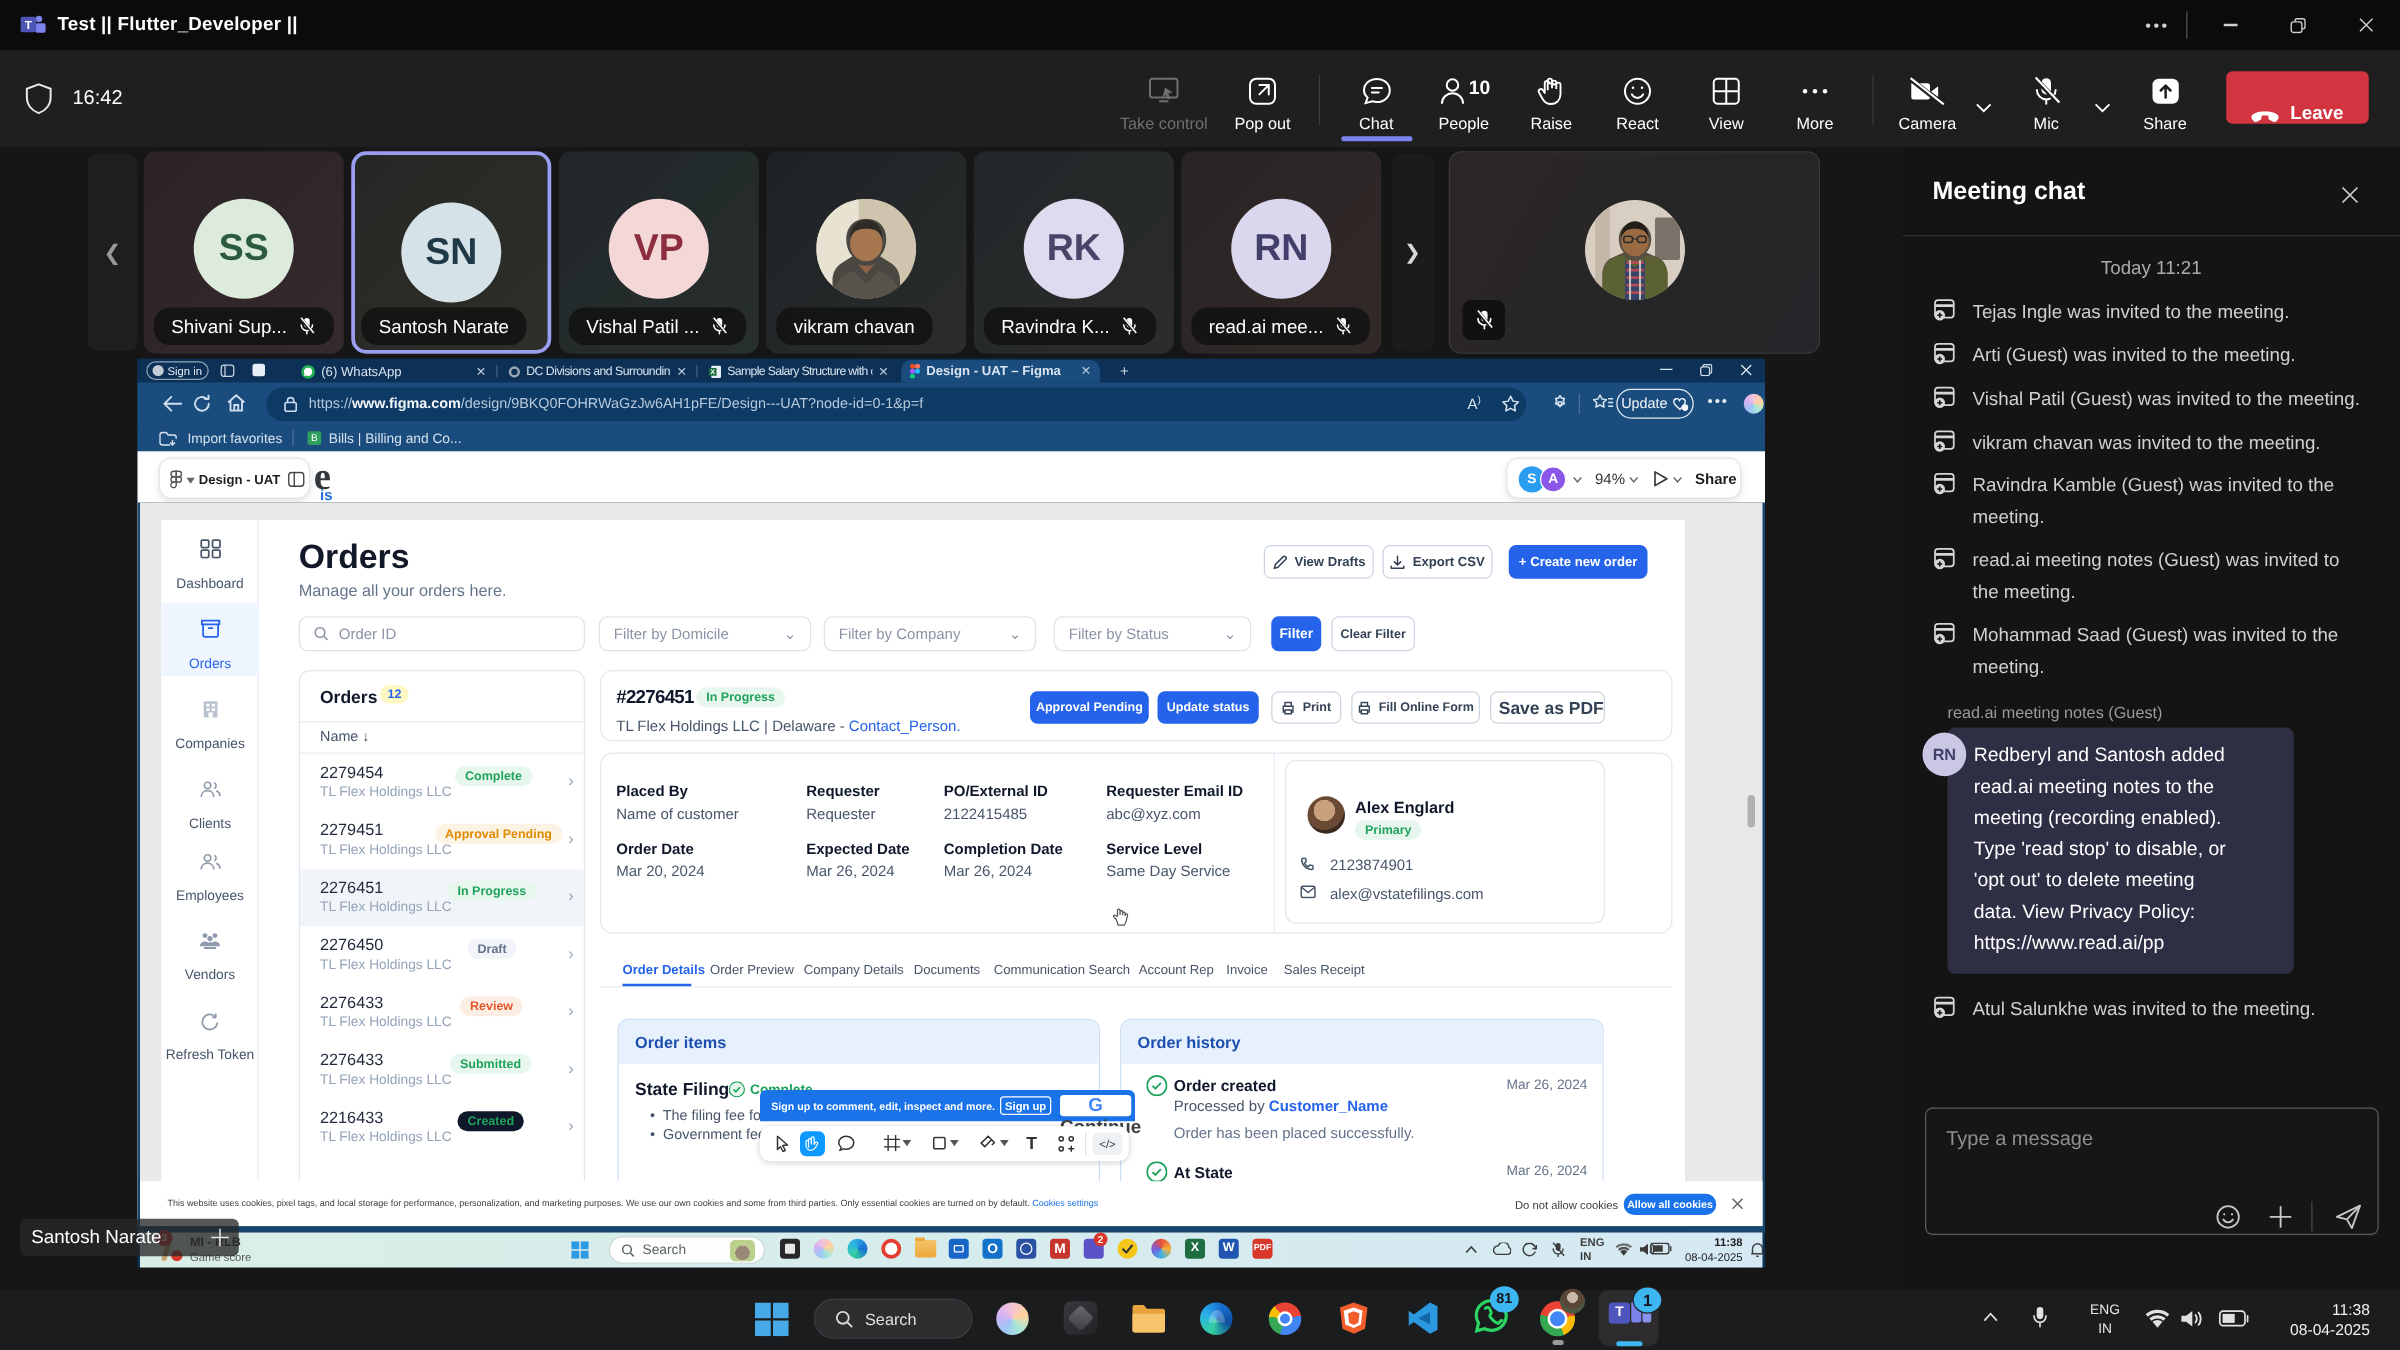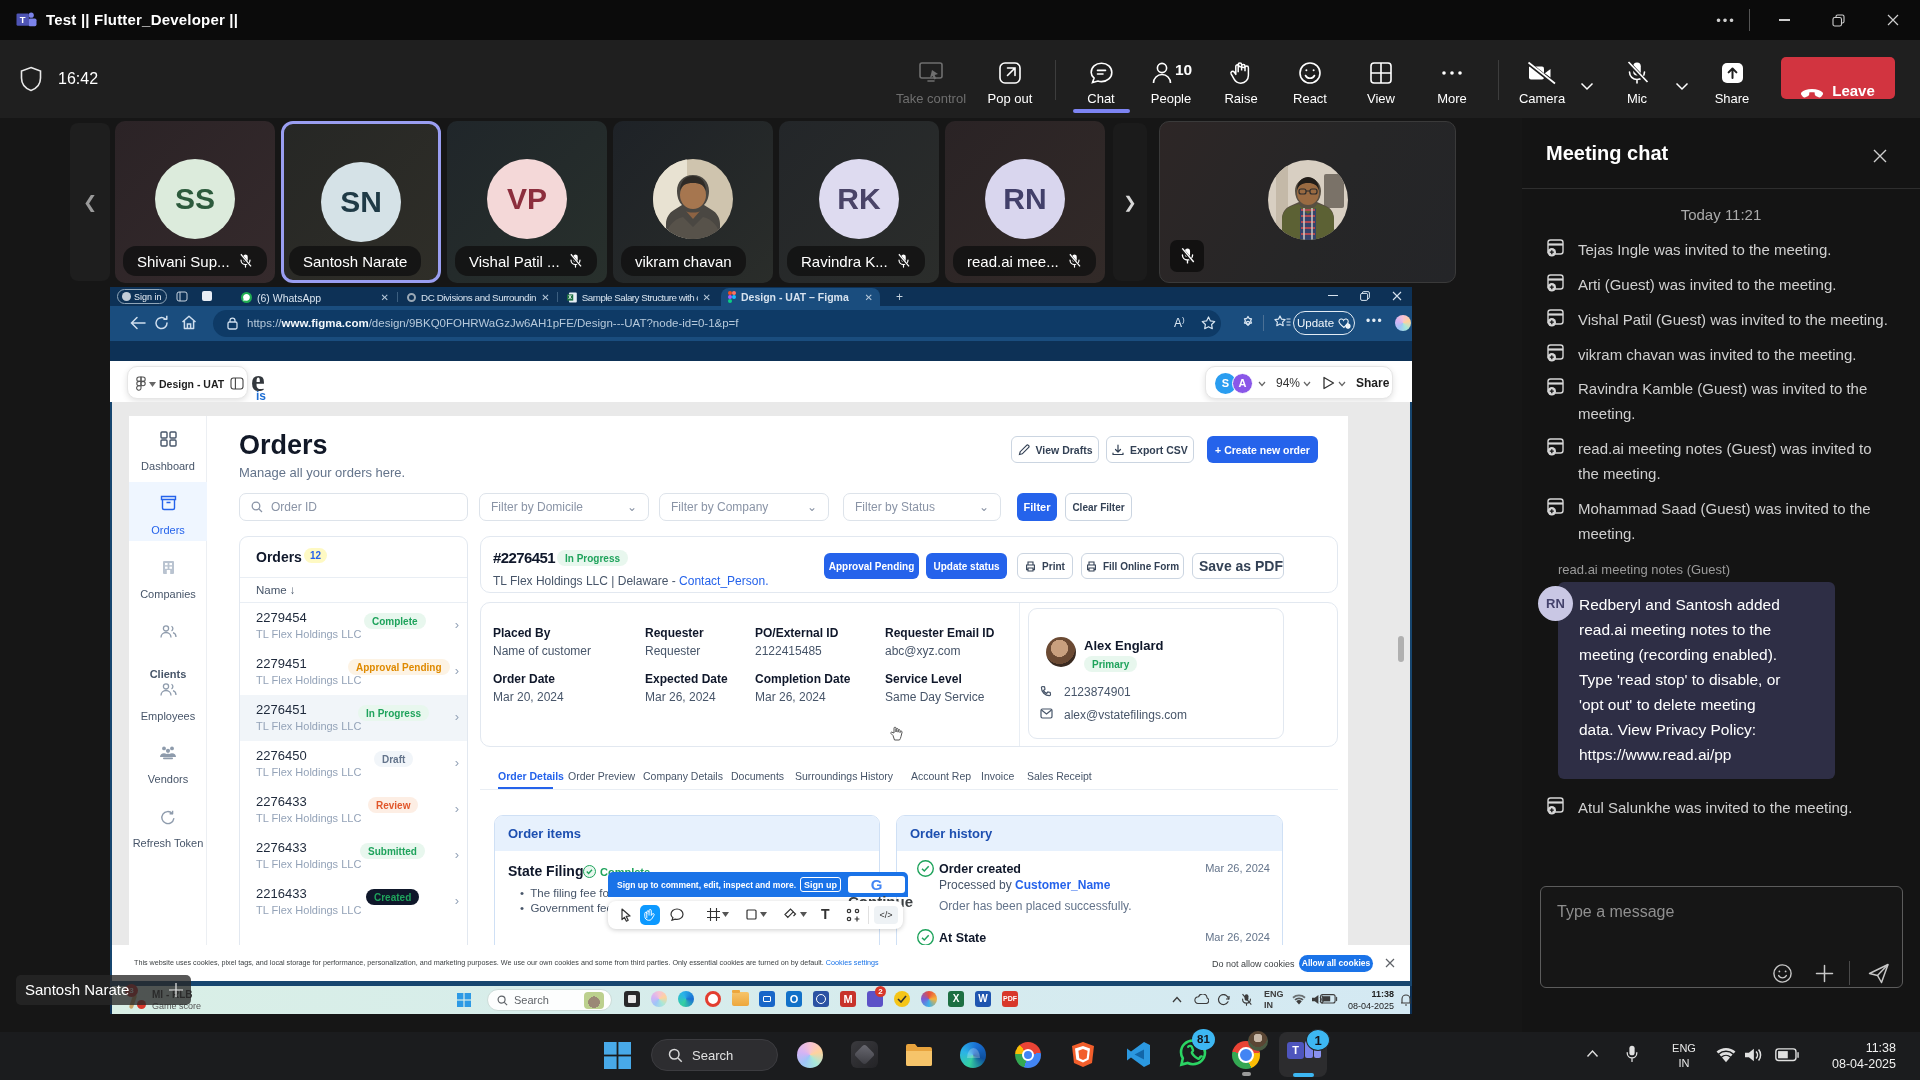--- a/index.html
+++ b/index.html
@@ -393,20 +393,31 @@
         <div class="abs" style="left:1183px;top:5px;width:62px;height:24px;border:1.4px solid #e3ecf4;border-radius:13px;color:#f2f7fb;font-size:11.5px;display:flex;align-items:center;justify-content:center;gap:4px;">Update
           <svg width="13" height="11" viewBox="0 0 13 11" fill="none" stroke="#f2f7fb" stroke-width="1.1">
               <path d="M6 9.5 C3 7 1 5.2 1 3.4 A2.4 2.4 0 0 1 5.6 2.4 A2.4 2.4 0 0 1 10.2 3.4 c0 1.8-2 3.6-4.2 6.1 Z"></path>
               <circle cx="10" cy="8" r="2.6" fill="#f2f7fb" stroke="none"></circle>
               <text x="10" y="9.9" font-size="5" fill="#0e3a66" text-anchor="middle" font-weight="bold">!</text>
             </svg>
         </div>
         <div class="abs" style="left:1256px;top:8px;color:#e3ecf4;font-size:12px;letter-spacing:1.5px;">•••</div>
         <div class="abs" style="left:1285px;top:9px;width:16px;height:16px;border-radius:50%;background:conic-gradient(#f6c2d4,#ffd29d,#a8e8d8,#9ec5f8,#d5b3f5,#f6c2d4);"></div>
       </div>
+      <div id="favbar">
+        <svg class="abs" style="left:17px;top:4px" width="15" height="12" viewBox="0 0 15 12" fill="none" stroke="#d5e2ee" stroke-width="1.1">
+            <path d="M1 3 a2 2 0 0 1 2-2 h3 l1.5 2 H12 a2 2 0 0 1 2 2 v1"></path>
+            <path d="M1 3 v6 a2 2 0 0 0 2 2 h6"></path>
+            <path d="M11 7 v4 M9 9 l2 2 2-2"></path>
+          </svg>
+        <div class="abs" style="left:40px;top:4px;">Import favorites</div>
+        <div class="abs" style="left:124px;top:3px;width:1px;height:13px;background:#4b7095;"></div>
+        <div class="abs" style="left:136px;top:4px;width:11px;height:11px;background:#2f9e5f;border-radius:2px;color:#fff;font-size:8px;text-align:center;line-height:11px;">B</div>
+        <div class="abs" style="left:153px;top:4px;">Bills | Billing and Co...</div>
+      </div>
       <div id="figbar">
         <div class="abs" style="left:141px;top:2px;font-size:31px;font-weight:bold;color:#33383d;font-family:'Liberation Serif',serif;">e</div>
         <div class="abs" style="left:146px;top:28px;font-size:12px;font-weight:bold;color:#1f6fd4;">is</div>
         <div class="fcard" style="left:17px;top:5px;width:121px;height:33px;">
           <svg class="abs" style="left:8px;top:9px" width="10" height="15" viewBox="0 0 10 15" fill="none" stroke="#555" stroke-width="1.1">
               <path d="M5 1 H3 a2.2 2.2 0 0 0 0 4.4 H5 Z"></path>
               <path d="M5 5.4 H3 a2.2 2.2 0 0 0 0 4.4 H5 Z"></path>
               <path d="M5 1 h2 a2.2 2.2 0 0 1 0 4.4 H5 Z"></path>
               <circle cx="7" cy="7.6" r="2.2"></circle>
               <path d="M5 9.8 H3 a2.2 2.2 0 1 0 2 2.2 Z"></path>
@@ -470,21 +481,21 @@
                 <rect x="6.8" y="11" width="3.4" height="4" fill="#fff"></rect>
               </svg>
             <div style="font-size:11px;margin-top:9px;">Companies</div>
           </div>
           <div class="sidebar-item" style="top:208px;">
             <svg width="19" height="15" viewBox="0 0 19 15" fill="none" stroke="#8e9bac" stroke-width="1.3">
                 <circle cx="7" cy="4.4" r="2.6"></circle>
                 <path d="M2 13.5 c0-3 2.2-5 5-5 s5 2 5 5"></path>
                 <path d="M12.5 2.2 a2.6 2.6 0 0 1 0 4.6 M14 8.7 c1.8.6 3 2.2 3 4.3"></path>
               </svg>
-            <div style="font-size:11px;margin-top:25px;font-weight:bold;">Clients</div>
+            <div style="font-size:11px;margin-top:9px;">Clients</div>
           </div>
           <div class="sidebar-item" style="top:266px;">
             <svg width="19" height="15" viewBox="0 0 19 15" fill="none" stroke="#8e9bac" stroke-width="1.3">
                 <circle cx="7" cy="4.4" r="2.6"></circle>
                 <path d="M2 13.5 c0-3 2.2-5 5-5 s5 2 5 5"></path>
                 <path d="M12.5 2.2 a2.6 2.6 0 0 1 0 4.6 M14 8.7 c1.8.6 3 2.2 3 4.3"></path>
               </svg>
             <div style="font-size:11px;margin-top:9px;">Employees</div>
           </div>
           <div class="sidebar-item" style="top:329px;">
@@ -637,21 +648,21 @@
               <path d="M1.5 2 L6.5 6 L11.5 2"></path>
             </svg>
           <div class="d-val" style="left:935px;top:292px;">alex@vstatefilings.com</div>
 
           <div class="abs" style="left:351px;top:373px;width:858px;height:1px;background:#e9eef4;"></div>
           <div class="tabx" style="left:369px;top:354px;color:#2563eb;font-weight:bold;">Order Details</div>
           <div class="abs" style="left:369px;top:371px;width:55px;height:2.4px;background:#2563eb;"></div>
           <div class="tabx" style="left:439px;top:354px;">Order Preview</div>
           <div class="tabx" style="left:514px;top:354px;">Company Details</div>
           <div class="tabx" style="left:602px;top:354px;">Documents</div>
-          <div class="tabx" style="left:666px;top:354px;">Surroundings History</div>
+          <div class="tabx" style="left:666px;top:354px;">Communication Search</div>
           <div class="tabx" style="left:782px;top:354px;">Account Rep</div>
           <div class="tabx" style="left:852px;top:354px;">Invoice</div>
           <div class="tabx" style="left:898px;top:354px;">Sales Receipt</div>
 
           <div class="abs" style="left:365px;top:399px;width:386px;height:166px;border:1px solid #cfe0f5;border-radius:9px;overflow:hidden;">
             <div style="height:35px;background:#e7f1fd;"></div>
             <div class="abs" style="left:13px;top:10px;font-size:13px;font-weight:bold;color:#1d4fb0;">Order items</div>
             <div class="abs" style="left:13px;top:47px;font-size:14px;font-weight:bold;color:#0f172a;">State Filing</div>
             <svg class="abs" style="left:88px;top:49px" width="13" height="13" viewBox="0 0 13 13">
                 <circle cx="6.5" cy="6.5" r="6" fill="#e8f7ee" stroke="#1fa35c"></circle>

